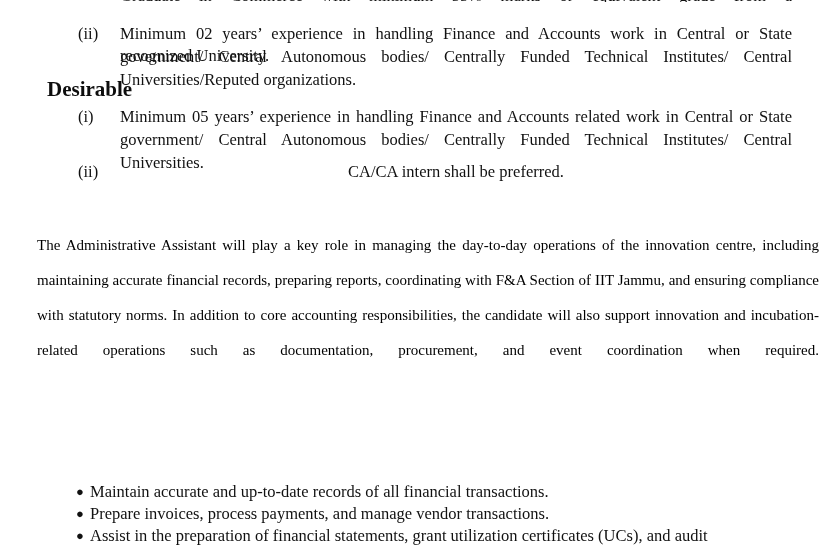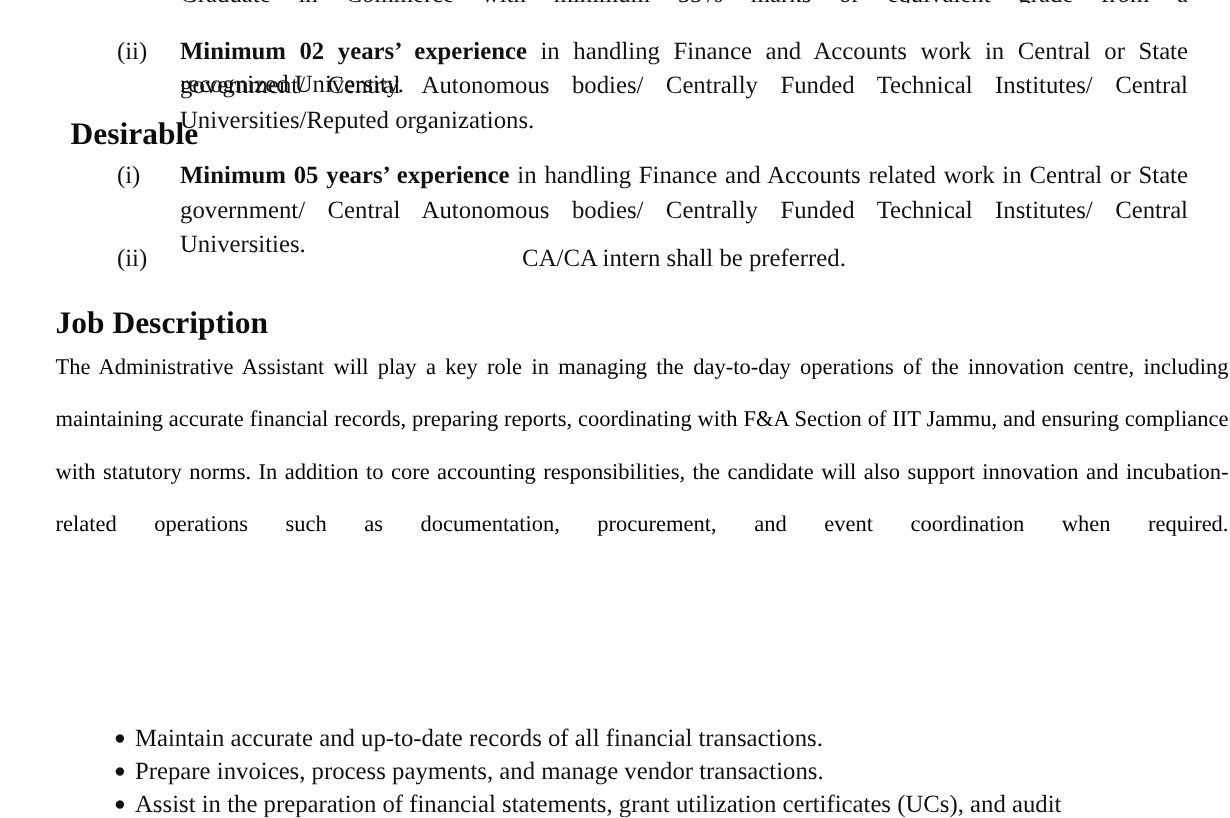--- a/index.html
+++ b/index.html
@@ -53,21 +53,21 @@
   .roman-body {
     position: absolute;
     font-size: 16.5px;
     line-height: 23px;
     text-align: justify;
     text-justify: inter-word;
     color: #111111;
     hyphens: none;
   }
   .roman-body > b, .bold {
-    font-weight: bold;
+    font-weight: normal;
   }
 
   .heading {
     position: absolute;
     font-size: 21px;
     font-weight: bold;
     line-height: 22px;
     color: #0d0d0d;
     white-space: nowrap;
   }
@@ -153,21 +153,20 @@
     </div>
   </div>
 
   <div class="roman-row" style="left:78px; top:160px; width:714px;">
     <span class="roman-marker">(ii)</span>
     <div class="roman-body" style="left:42px; top:0; width:672px; text-align:center;">
       <span>CA/CA intern shall be preferred.</span>
     </div>
   </div>
 
-  <div class="heading" style="left:37px; top:204px;">Job Description</div>
 
   <div class="para" style="left:37px; top:228px; width:782px;">The Administrative Assistant will play a key role in managing the day-to-day operations of the innovation centre, including maintaining accurate financial records, preparing reports, coordinating with F&amp;A Section of IIT Jammu, and ensuring compliance with statutory norms. In addition to core accounting responsibilities, the candidate will also support innovation and incubation-related operations such as documentation, procurement, and event coordination when required.</div>
 
 
 
   <div class="bullet-row" style="left:70px; top:481px;">
     <span class="bullet-dot">●</span>
     <span class="bullet-text">Maintain accurate and up-to-date records of all financial transactions.</span>
   </div>
 

